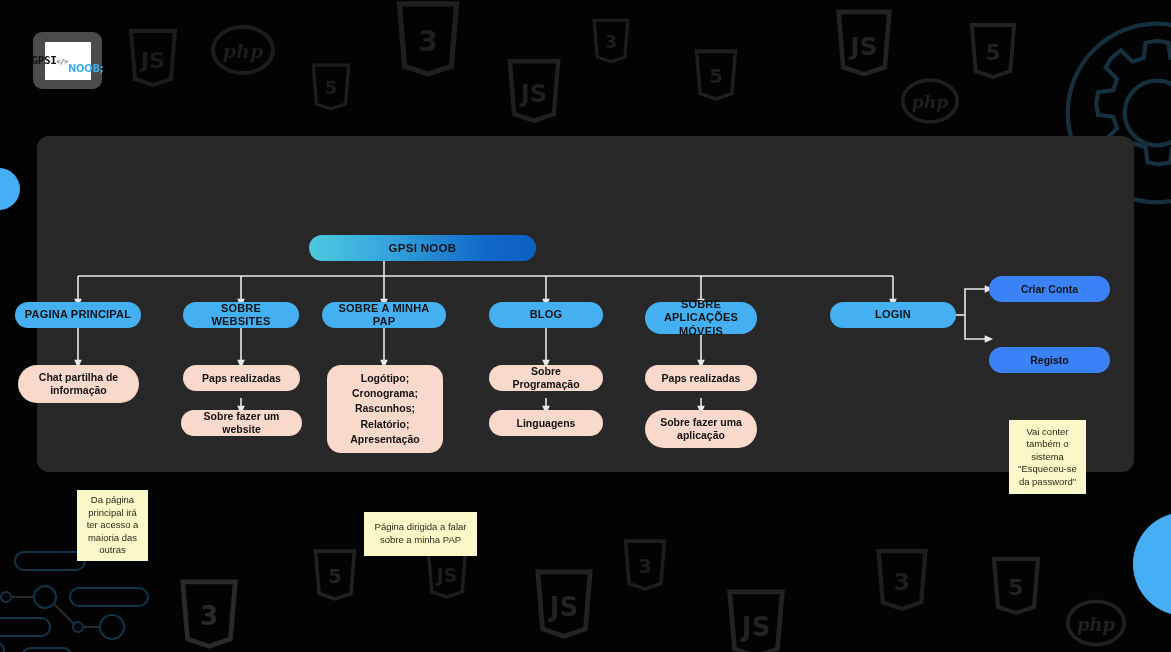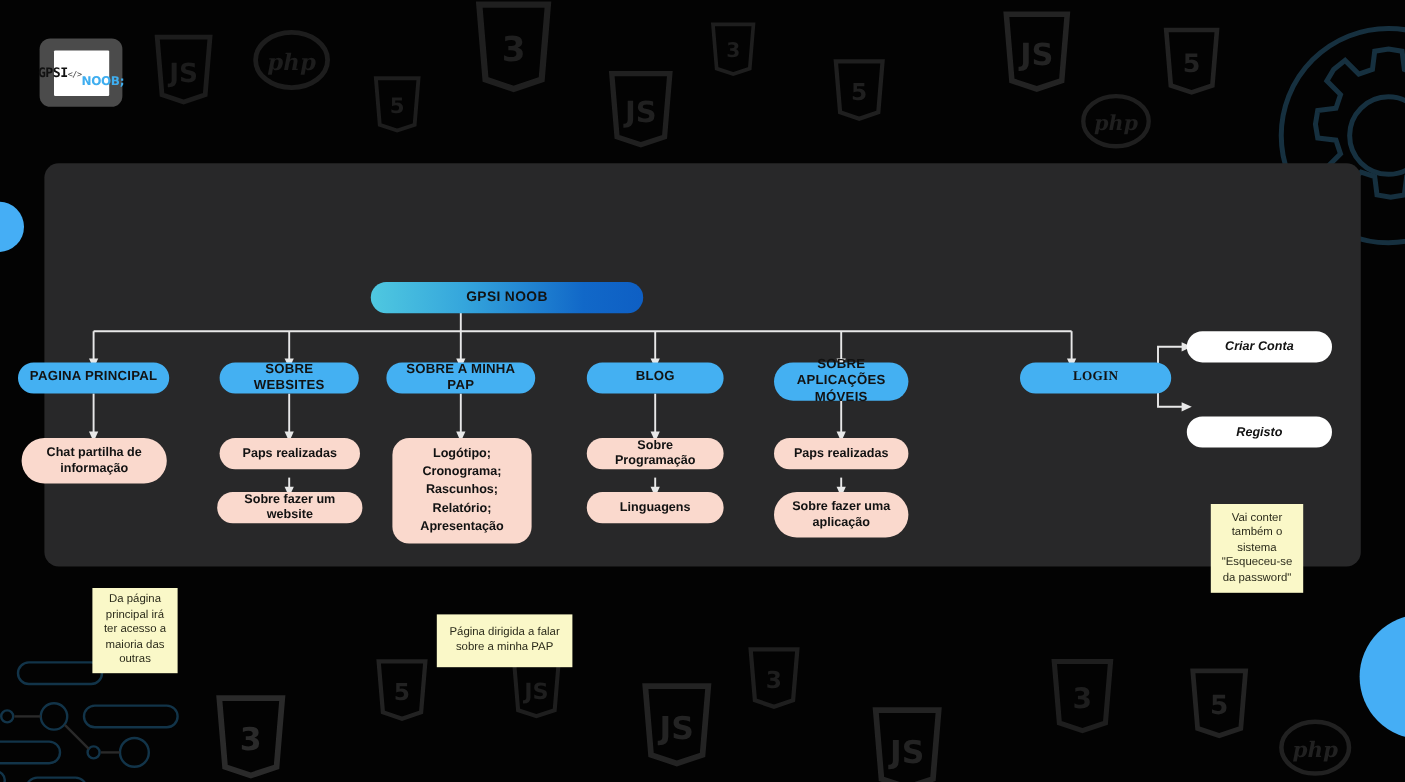--- a/index.html
+++ b/index.html
@@ -70,21 +70,21 @@
     color:#121212;
     line-height:1.22;
     padding:4px 8px;
   }
   .node.root {
     background:linear-gradient(90deg,#4FC8E0 0%,#35A6DC 34%,#1168C8 78%,#0E5FC4 100%);
     font-size:11.5px; letter-spacing:0.3px;
   }
   .node.lvl1 { background:#44B0F2; font-size:11px; letter-spacing:0.2px; }
   .node.lvl2 { background:#FAD9CD; font-size:10.5px; }
-  .node.side { background:#ffffff; font-size:10.5px;font-style:italic; }
+  .node.side { background:#3b82f6; font-size:10.5px; }
 
   .note {
     position:absolute;
     background:#FAF8C8;
     color:#2a2a1a;
     font-size:9.5px;
     line-height:1.32;
     text-align:center;
     display:flex; align-items:center; justify-content:center;
     padding:5px 6px;
@@ -320,21 +320,21 @@
     </div>
     <div class="node lvl1" style="left:285px; top:166px; width:124px; height:26px;">
       <span>SOBRE A MINHA PAP</span>
     </div>
     <div class="node lvl1" style="left:452px; top:166px; width:114px; height:26px;">
       <span>BLOG</span>
     </div>
     <div class="node lvl1" style="left:608px; top:166px; width:112px; height:32px;">
       <span>SOBRE APLICAÇÕES MÓVEIS</span>
     </div>
-    <div class="node lvl1" style="left:813px; top:166px; width:126px; height:26px;font-family:Liberation Serif, serif;">
+    <div class="node lvl1" style="left:793px; top:166px; width:126px; height:26px;">
       <span>LOGIN</span>
     </div>
 
     <div class="node side" style="left:952px; top:140px; width:121px; height:26px;">
       <span>Criar Conta</span>
     </div>
     <div class="node side" style="left:952px; top:190px; width:121px; height:26px;margin-top:21px;">
       <span>Registo</span>
     </div>
 

